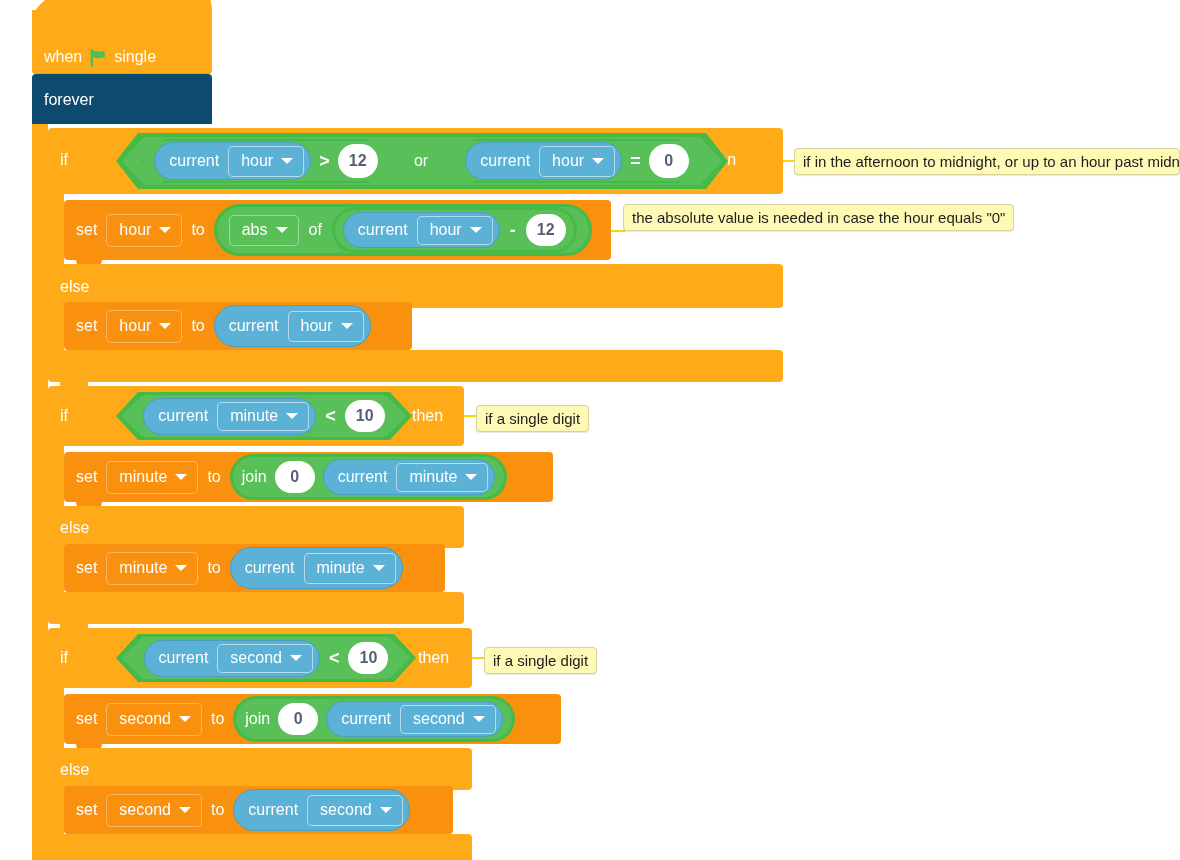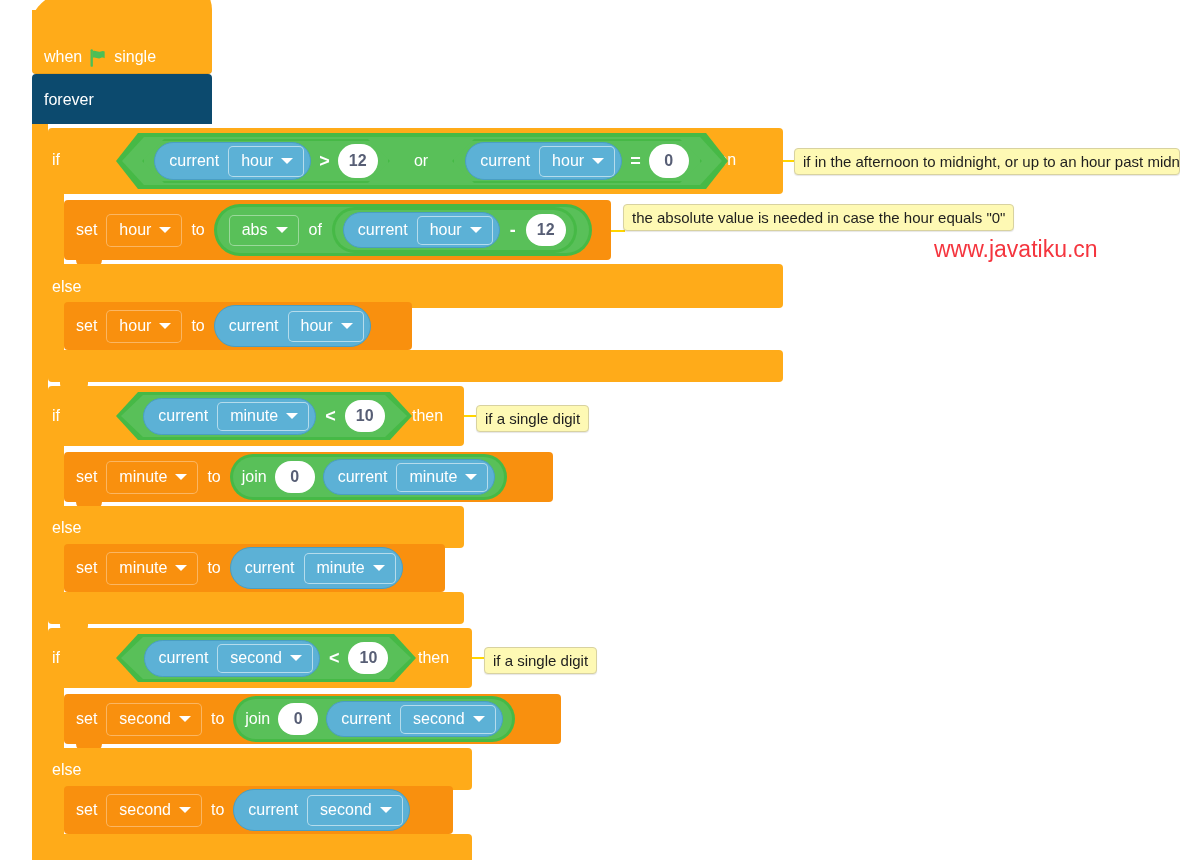--- a/index.html
+++ b/index.html
@@ -112,21 +112,21 @@
   .ifblk-head { border-radius: 4px 4px 4px 0; }
   .ifblk-mid  { border-radius: 0 4px 4px 0; }
   .ifblk-foot { border-radius: 0 4px 4px 4px; }
   .ifblk-spine {
     position: absolute;
     width: 16px;
     background: #ffab19;
   }
   .if-label, .else-label {
     position: absolute;
-    left: 4px;
+    left: 12px;
   }
   .then-label { position: absolute; }
 
   
   .setblk {
     position: absolute;
     background: #f9900e;
     border-radius: 4px;
     display: flex;
     align-items: center;
@@ -390,21 +390,20 @@
           </span>
         </span>
       </span>
     </span>
     <div class="notch-b"></div>
   </div>
 
   <div class="comment-line" style="left:611px; top:230px; width:14px;"></div>
   <div class="comment" style="left:623px; top:204px;text-align:right;">the absolute value is needed in case the hour equals "0"</div>
 
-  <div class="watermark" style="left:934px; top:236px;">www.javatiku.cn</div>
 
   <div class="ifblk ifblk-mid" style="left:48px; top:264px; width:735px; height:44px;">
     <span class="btxt else-label" style="top:15px;">else</span>
   </div>
   <div class="ifblk-spine" style="left:48px; top:308px; height:56px;"></div>
 
   <div class="setblk" style="left:64px; top:302px; width:348px; height:48px;">
     <span class="btxt">set</span>
     <span class="dd-orange">
       <span class="btxt">hour</span>

